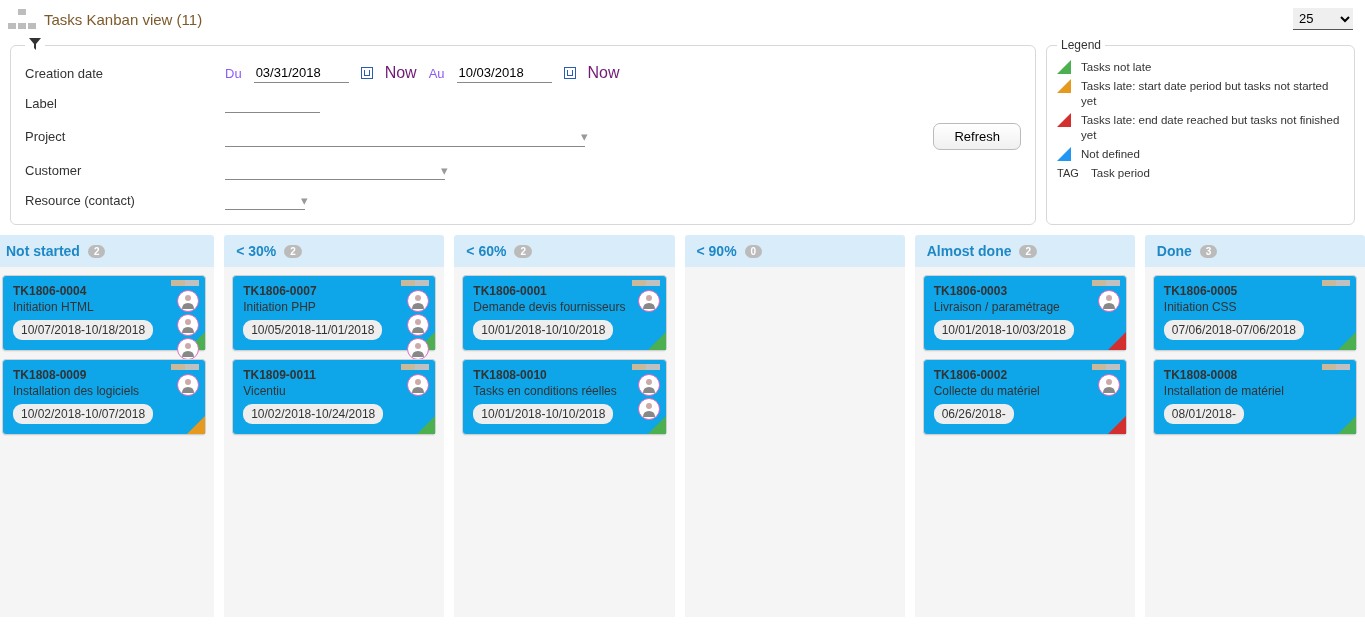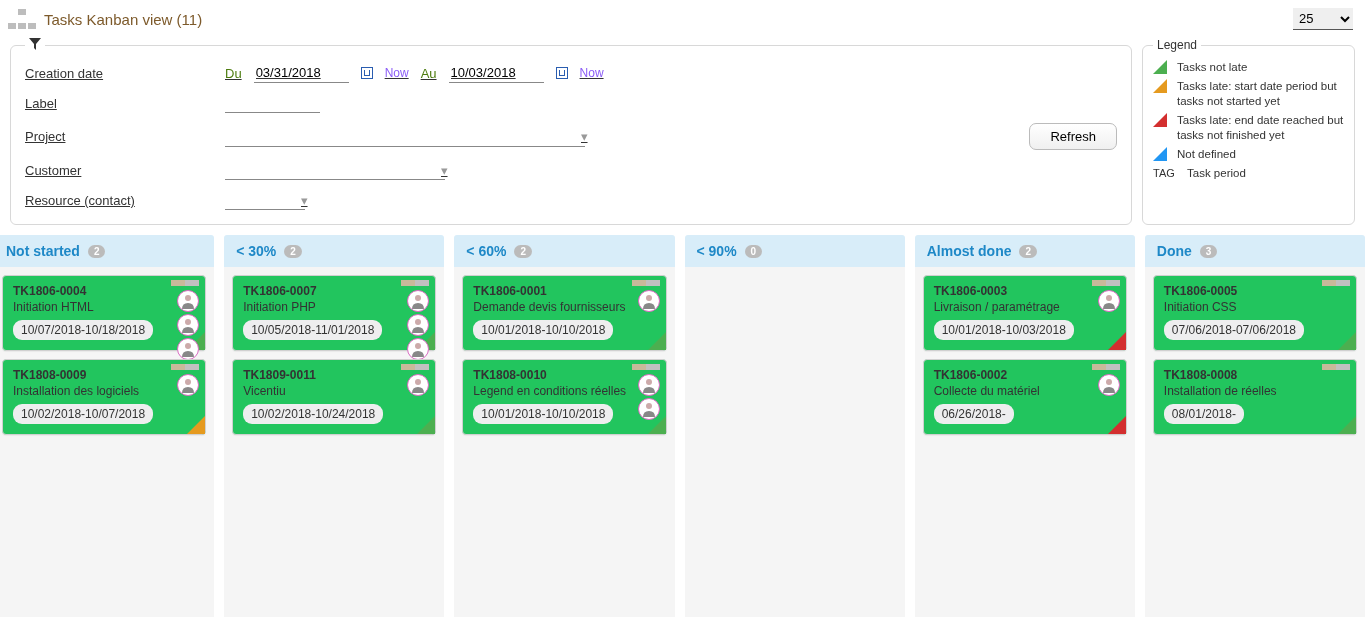--- a/index.html
+++ b/index.html
@@ -16,54 +16,54 @@
   .page-title { color:#7d5a2b; font-size:15px; }
 
   .page-select { border:none; border-bottom:1px solid #555; font-size:13px; padding:2px 2px; min-width:60px; }
 
   .top-row { display:flex; gap:10px; padding:0 10px 10px 10px; }
 
   fieldset.filters { flex:1; border:1px solid #d8d8d8; border-radius:6px; padding:10px 14px 14px 14px; position:relative;}
   fieldset.filters legend{ padding:0 4px; }
   .funnel{ width:12px; height:12px; display:inline-block;}
   .funnel svg{ display:block;}
-  .filter-grid{ display:grid; grid-template-columns: 200px 1fr auto; row-gap:10px; align-items:center;text-decoration:underline;}
+  .filter-grid{ display:grid; grid-template-columns: 200px 1fr auto; row-gap:10px; align-items:center;}
   .filter-label{ font-size:13px;}
   .inline-row{ display:flex; align-items:center; gap:12px; flex-wrap:wrap;}
   .uinput{ border:none; border-bottom:1px solid #888; font-size:13px; padding:2px 2px; background:transparent;}
   .uinput.small{ width:95px;}
   .uinput.mid{ width:95px;}
   .uinput.proj{ width:360px;}
   .uinput.cust{ width:220px;}
   .uinput.res{ width:80px;}
   .dd-caret{ color:#999; margin-left:-16px; pointer-events:none;}
   .cal-icon{ width:12px; height:12px; border:1px solid #2a5db0; position:relative; display:inline-block;}
   .cal-icon::before{content:""; position:absolute; inset:2px; border:1px solid #2a5db0; border-top:none;}
-  .now-link{ color:#8b5cf6; cursor:pointer; font-size:12px;}
-  .du-au{ color:#4d7c0f;}
+  .now-link{ color:#701a75; cursor:pointer; font-size:16px;}
+  .du-au{ color:#8b5cf6;}
   .btn{ background:linear-gradient(#fff,#f0f0f0); border:1px solid #bbb; border-radius:7px; padding:5px 20px; cursor:pointer; font-size:13px;}
 
-  fieldset.legend-box{ width:213px; border:1px solid #d8d8d8; border-radius:6px; padding:8px 10px;}
+  fieldset.legend-box{ width:309px; border:1px solid #d8d8d8; border-radius:6px; padding:8px 10px;}
   fieldset.legend-box legend{ font-size:12px; padding:0 4px;}
   .legend-row{ display:flex; gap:10px; align-items:flex-start; margin-bottom:4px; font-size:11.5px; line-height:1.3;}
   .tri{ width:0;height:0; border-style:solid; border-width:0 0 14px 14px; flex:0 0 14px;}
   .tri.green{ border-color:transparent transparent #4caf50 transparent;}
   .tri.orange{ border-color:transparent transparent #e59a1f transparent;}
   .tri.red{ border-color:transparent transparent #d32f2f transparent;}
   .tri.blue{ border-color:transparent transparent #2196f3 transparent;}
   .tag-text{ font-size:11px; width:24px; flex:0 0 24px;}
 
   .board{ display:flex; gap:10px; padding:0 0 20px 0; overflow-x:hidden; margin-left:-6px;}
   .col{ flex:1 1 0; min-width:210px; }
   .col-header{ background:#d8edf9; border-radius:3px 3px 0 0; padding:8px 12px; display:flex; align-items:center; gap:8px;}
   .col-header .col-title{ color:#1e88c7; font-weight:bold; font-size:14px;}
   .col-header .count{ background:#bbb; color:#fff; border-radius:9px; font-size:10px; padding:1px 6px; font-weight:bold;}
   .col-body{ background:#f5f5f5; padding:8px; min-height:350px; display:flex; flex-direction:column; gap:8px;}
 
-  .card{ background:#22c55e; border:1px solid #d0d0d0; border-radius:4px; padding:8px 10px 10px 10px; position:relative; box-shadow:0 1px 1px rgba(0,0,0,.05);}
+  .card{ background:#0ea5e9; border:1px solid #d0d0d0; border-radius:4px; padding:8px 10px 10px 10px; position:relative; box-shadow:0 1px 1px rgba(0,0,0,.05);}
   .card .code{ font-weight:bold; font-size:12px; margin-bottom:2px;}
   .card .clabel{ font-size:12px; color:#333; margin-bottom:6px;}
   .card .dates{ display:inline-block; background:#eeeeef; border-radius:9px; padding:3px 8px; font-size:12px; color:#333;}
   .card .corner{ position:absolute; right:0; bottom:0; width:0;height:0; border-style:solid; border-width:0 0 18px 18px;}
   .card .corner.green{ border-color:transparent transparent #4caf50 transparent;}
   .card .corner.orange{ border-color:transparent transparent #e59a1f transparent;}
   .card .corner.red{ border-color:transparent transparent #d32f2f transparent;}
   .card .topbar{ position:absolute; right:6px; top:4px; width:28px; height:6px; display:flex;}
   .card .topbar span{ flex:1;}
   .card .topbar .a{ background:#c9b99a;}
@@ -265,21 +265,21 @@
             <span class="avatar">
               <svg viewBox="0 0 16 16">
                 <circle cx="8" cy="5" r="3" fill="#caa"></circle>
                 <path d="M2 16 Q2 10 8 10 Q14 10 14 16 Z" fill="#888"></path>
               </svg>
             </span>
           </div></div>
         <div class="card"><div class="topbar">
             <span class="a"></span>
             <span class="b"></span>
-          </div><div class="code">TK1808-0010</div><div class="clabel">Legend en conditions réelles</div><div class="dates">10/01/2018-10/10/2018</div><div class="corner green"></div><div class="avatars">
+          </div><div class="code">TK1808-0010</div><div class="clabel">Tasks en conditions réelles</div><div class="dates">10/01/2018-10/10/2018</div><div class="corner green"></div><div class="avatars">
             <span class="avatar">
               <svg viewBox="0 0 16 16">
                 <circle cx="8" cy="5" r="3" fill="#caa"></circle>
                 <path d="M2 16 Q2 10 8 10 Q14 10 14 16 Z" fill="#888"></path>
               </svg>
             </span>
             <span class="avatar">
               <svg viewBox="0 0 16 16">
                 <circle cx="8" cy="5" r="3" fill="#caa"></circle>
                 <path d="M2 16 Q2 10 8 10 Q14 10 14 16 Z" fill="#888"></path>
@@ -331,16 +331,16 @@
         <span class="count">3</span>
       </div>
       <div class="col-body">
         <div class="card"><div class="topbar">
             <span class="a"></span>
             <span class="b"></span>
           </div><div class="code">TK1806-0005</div><div class="clabel">Initiation CSS</div><div class="dates">07/06/2018-07/06/2018</div><div class="corner green"></div></div>
         <div class="card"><div class="topbar">
             <span class="a"></span>
             <span class="b"></span>
-          </div><div class="code">TK1808-0008</div><div class="clabel">Installation de réelles</div><div class="dates">08/01/2018-</div><div class="corner green"></div></div>
+          </div><div class="code">TK1808-0008</div><div class="clabel">Installation de matériel</div><div class="dates">08/01/2018-</div><div class="corner green"></div></div>
       </div>
     </div>
   </div>
 
 </body></html>

